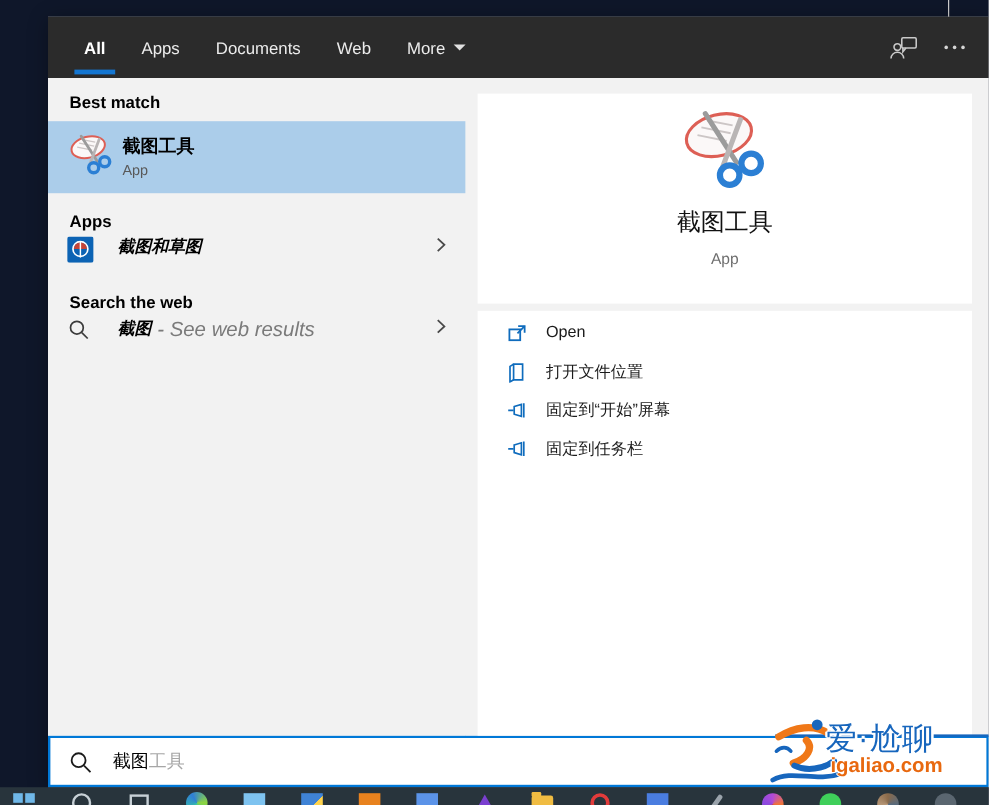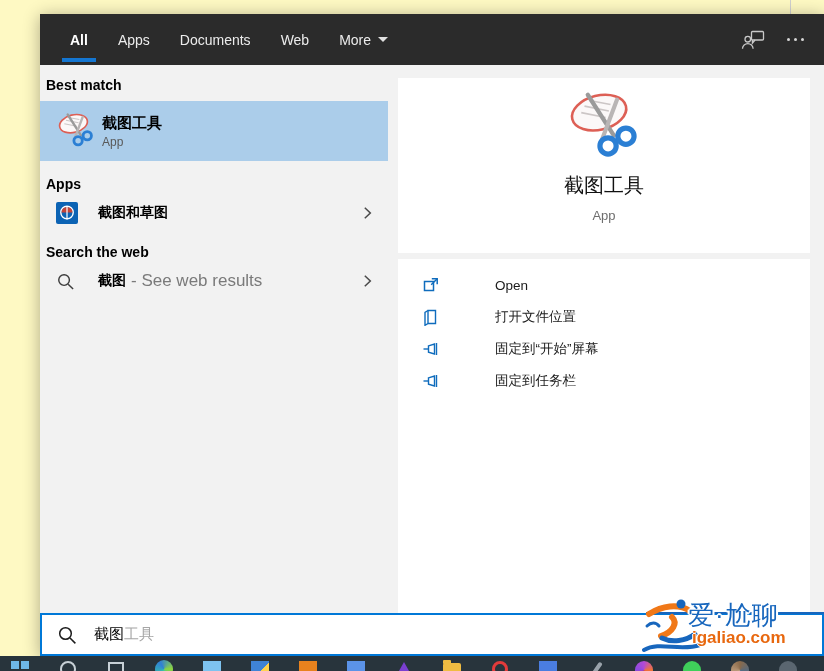--- a/index.html
+++ b/index.html
@@ -1,60 +1,60 @@
 <!DOCTYPE html>
 <html><head>
 <meta charset="utf-8">
 <style>
   * { margin:0; padding:0; box-sizing:border-box; }
   html,body { width:824px; height:671px; overflow:hidden; }
   body { font-family:"Liberation Sans","DejaVu Sans",sans-serif; background:#fff; position:relative; }
-  .screen { position:absolute; inset:0; background:#fef9c3; overflow:hidden; }
+  .screen { position:absolute; inset:0; background:#0f172a; overflow:hidden; }
   .bg-vline { position:absolute; left:790px; top:0; width:1px; height:14px; background:#cfcfcf; }
 
   
   .flyout { position:absolute; left:40px; top:14px; width:784px; height:642px; background:#f2f2f2;
             box-shadow:0 2px 16px rgba(0,0,0,.32); }
   .flyout-header { height:51px; background:#2b2b2b; display:flex; align-items:center; padding-left:28px; }
   .tab { position:relative; height:100%; display:flex; align-items:center; padding:0 2px; margin-right:26px;
          font-size:14px; color:#ececec; cursor:default; }
   .tab.active { color:#fff; font-weight:700; }
   .tab.active::after { content:""; position:absolute; left:-6px; right:-6px; bottom:3px; height:4px; background:#1476d1; }
   .caret-down { width:0; height:0; border-left:5px solid transparent; border-right:5px solid transparent;
                 border-top:5px solid #e0e0e0; margin-left:7px; }
   .header-right { margin-left:auto; display:flex; align-items:center; gap:22px; padding-right:20px; }
   .dots { display:flex; gap:4px; }
   .dots i { width:3px; height:3px; background:#d6d6d6; border-radius:50%; display:block; }
 
   .flyout-body { display:flex; height:548px; }
 
   
   .left-panel { width:348px; background:#f2f2f2; padding-top:10px; }
-  .sec-heading { font-size:14px; font-weight:700; color:#000; padding-left:6px; line-height:20px; }
+  .sec-heading { font-size:14px; font-weight:700; color:#000; padding-left:18px; line-height:20px; }
   .h-apps, .h-web { margin-top:13px; margin-bottom:3px; }
   .h-best { margin-bottom:6px; }
   .best-item { height:60px; background:#abcdea; display:flex; align-items:center; padding-left:16px; cursor:pointer; }
   .best-item .txt .t1 { font-size:15px; font-weight:700; color:#000; line-height:19px; }
   .best-item .txt .t2 { font-size:12px; color:#595959; margin-top:3px; }
   .best-icon { width:40px; margin-right:6px; flex:0 0 40px; }
-  .small-row { height:32px; display:flex; align-items:center; padding:0 14px 0 16px; cursor:pointer; }
+  .small-row { height:32px; display:flex; align-items:flex-start; padding:0 14px 0 16px; cursor:pointer;font-style:italic; }
   .small-row .ic { width:24px; flex:0 0 24px; margin-right:18px; display:flex; align-items:center; }
   .small-row .label { font-size:14px; font-weight:700; color:#000; }
   .small-row .suffix { font-size:17px; color:#7a7a7a; margin-left:5px; font-weight:400; }
   .small-row .chev { margin-left:auto; display:flex; }
 
   
   .right-panel { flex:1; background:#f2f2f2; padding:13px 14px 0 10px; }
   .card { background:#fff; }
   .card-top { height:175px; text-align:center; padding-top:10px; }
   .big-icon { width:78px; height:72px; margin:0 auto; }
   .app-title { font-size:20px; color:#111; margin-top:12px; }
   .app-sub { font-size:13px; color:#6e6e6e; margin-top:9px; }
   .card-actions { margin-top:6px; height:354px; padding-top:10px; }
-  .action-row { height:32px; display:flex; align-items:center; padding-left:24px; cursor:pointer;gap:40px; }
+  .action-row { height:32px; display:flex; align-items:flex-start; padding-left:24px; cursor:pointer; }
   .action-row .aic { width:19px; flex:0 0 19px; margin-right:14px; display:flex; align-items:center; }
   .action-row .alabel { font-size:13.5px; color:#1b1b1b; }
 
   
   .search-bar { height:43px; background:#fff; border:2px solid #0078d7; display:flex; align-items:center; padding-left:15px; }
   .search-bar .sic { width:20px; margin-right:17px; display:flex; }
   .typed { font-size:15px; color:#000; }
   .ghost { font-size:15px; color:#a6a6a6; }
 
   

